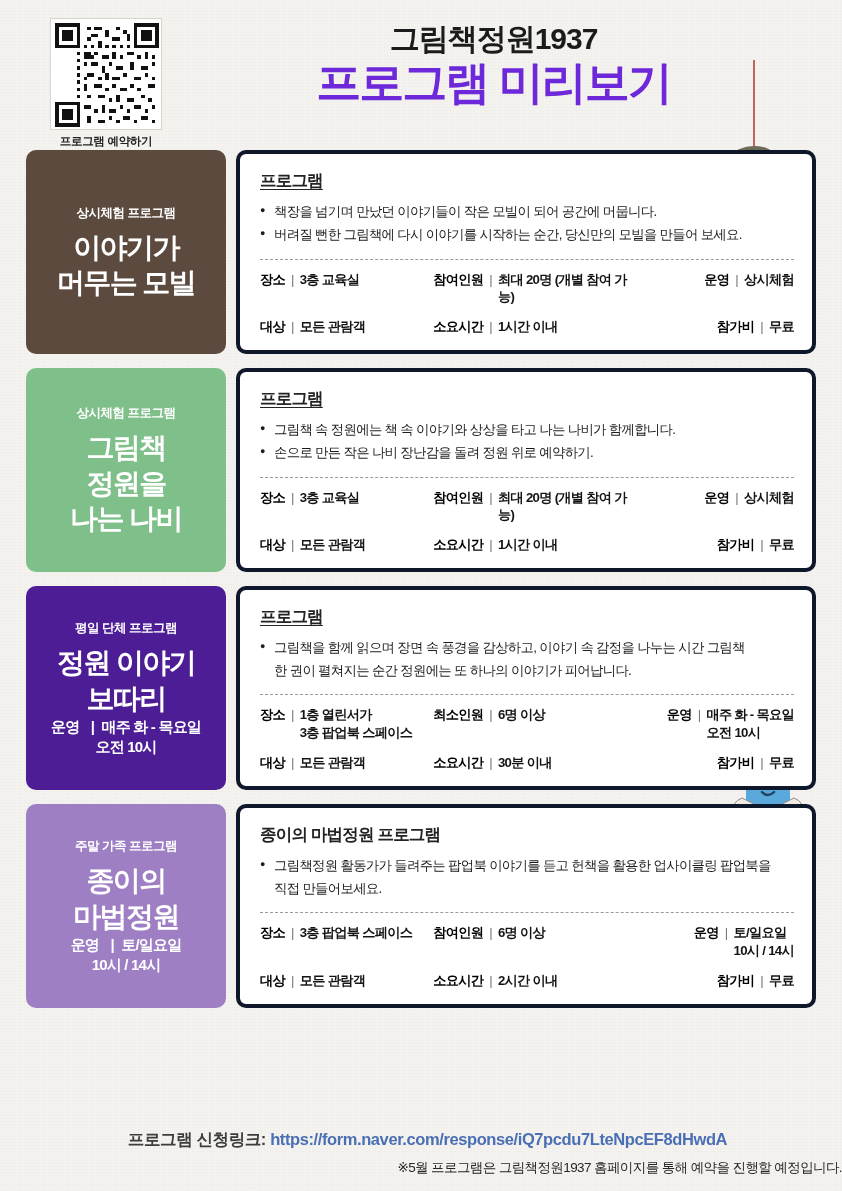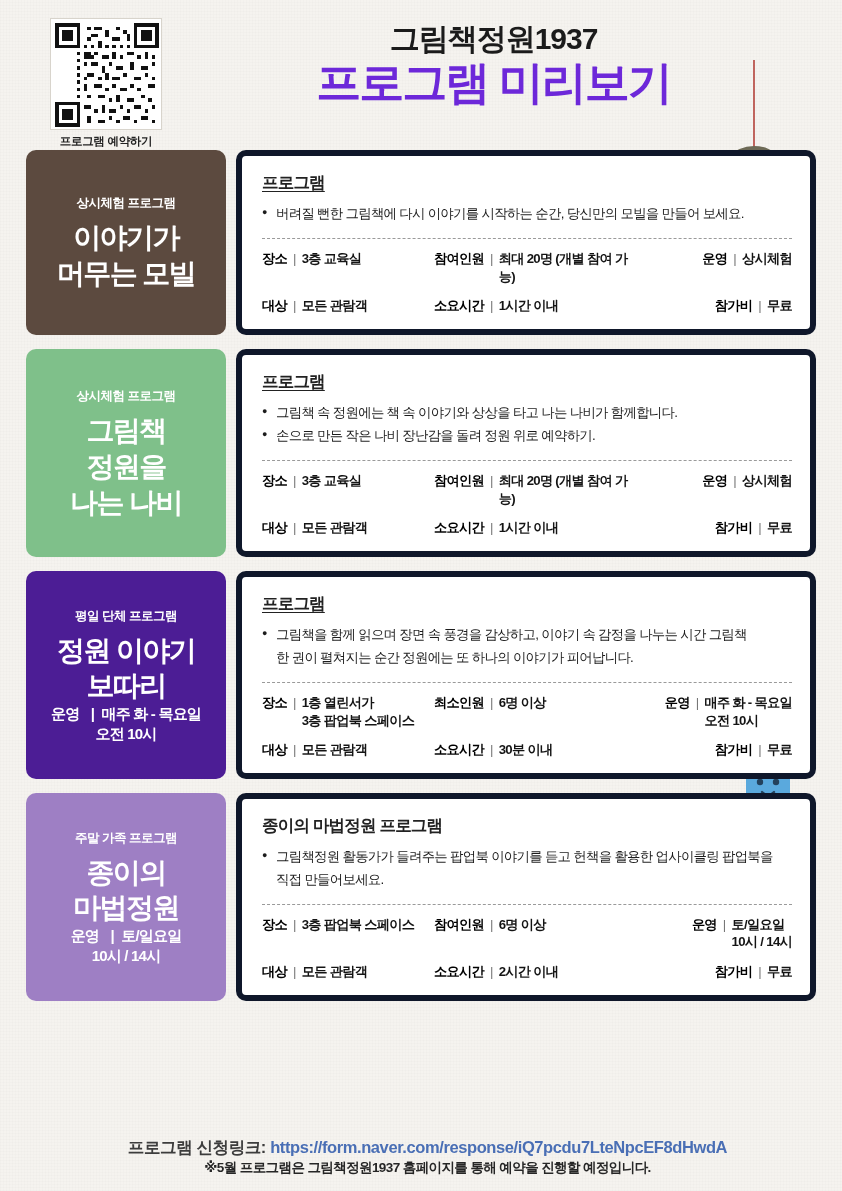--- a/index.html
+++ b/index.html
@@ -118,21 +118,21 @@
     font-weight: bold;
     line-height: 1.35;
     letter-spacing: -0.8px;
   }
   .left-meta .meta-key { margin-right: 4px; }
   .left-meta .meta-sep { margin: 0 4px; }
 
   .right-card {
     flex: 1 1 auto;
     background: #fff;
-    border: 6px solid #0f172a;
+    border: 4px solid #0f172a;
     border-radius: 10px;
     padding: 16px 18px 14px 20px;
     position: relative;
   }
   .prog-heading {
     font-size: 16.5px;
     font-weight: bold;
     color: #222;
     text-decoration: underline;
     text-underline-offset: 3px;
@@ -199,24 +199,26 @@
     text-align: center;
   }
   .footer-link {
     font-size: 16.5px;
     font-weight: bold;
     color: #4a6fb5;
     letter-spacing: -0.4px;
   }
   .footer-link .lbl { color: #3d3d3d; }
   .footer-note {
+    margin-top: 8px;
     font-size: 13.5px;
-    font-weight: bold;
+    font-weight: normal;
     color: #262626;
     letter-spacing: -0.6px;
+    text-align: right;
   }
 </style>
 </head>
 <body>
 
 <div class="page">
 
   <div class="header">
 
     <div class="qr-block">
@@ -398,20 +400,21 @@
 
     <div class="row">
       <div class="left-card" style="background:#5c4a3f;">
         <div class="left-tag">상시체험 프로그램</div>
         <div class="left-title" style="white-space:pre-line;">이야기가
 머무는 모빌</div>
       </div>
       <div class="right-card">
         <div class="prog-heading">프로그램</div>
         <ul class="bullets">
+          <li>책장을 넘기며 만났던 이야기들이 작은 모빌이 되어 공간에 머뭅니다.</li>
           <li>버려질 뻔한 그림책에 다시 이야기를 시작하는 순간, 당신만의 모빌을 만들어 보세요.</li>
         </ul>
         <div class="dash"></div>
         <div class="info-grid">
           <div class="info-cell">
             <span class="info-key">장소</span>
             <span class="info-bar">|</span>
             <span class="info-val">3층 교육실</span>
           </div>
           <div class="info-cell">

